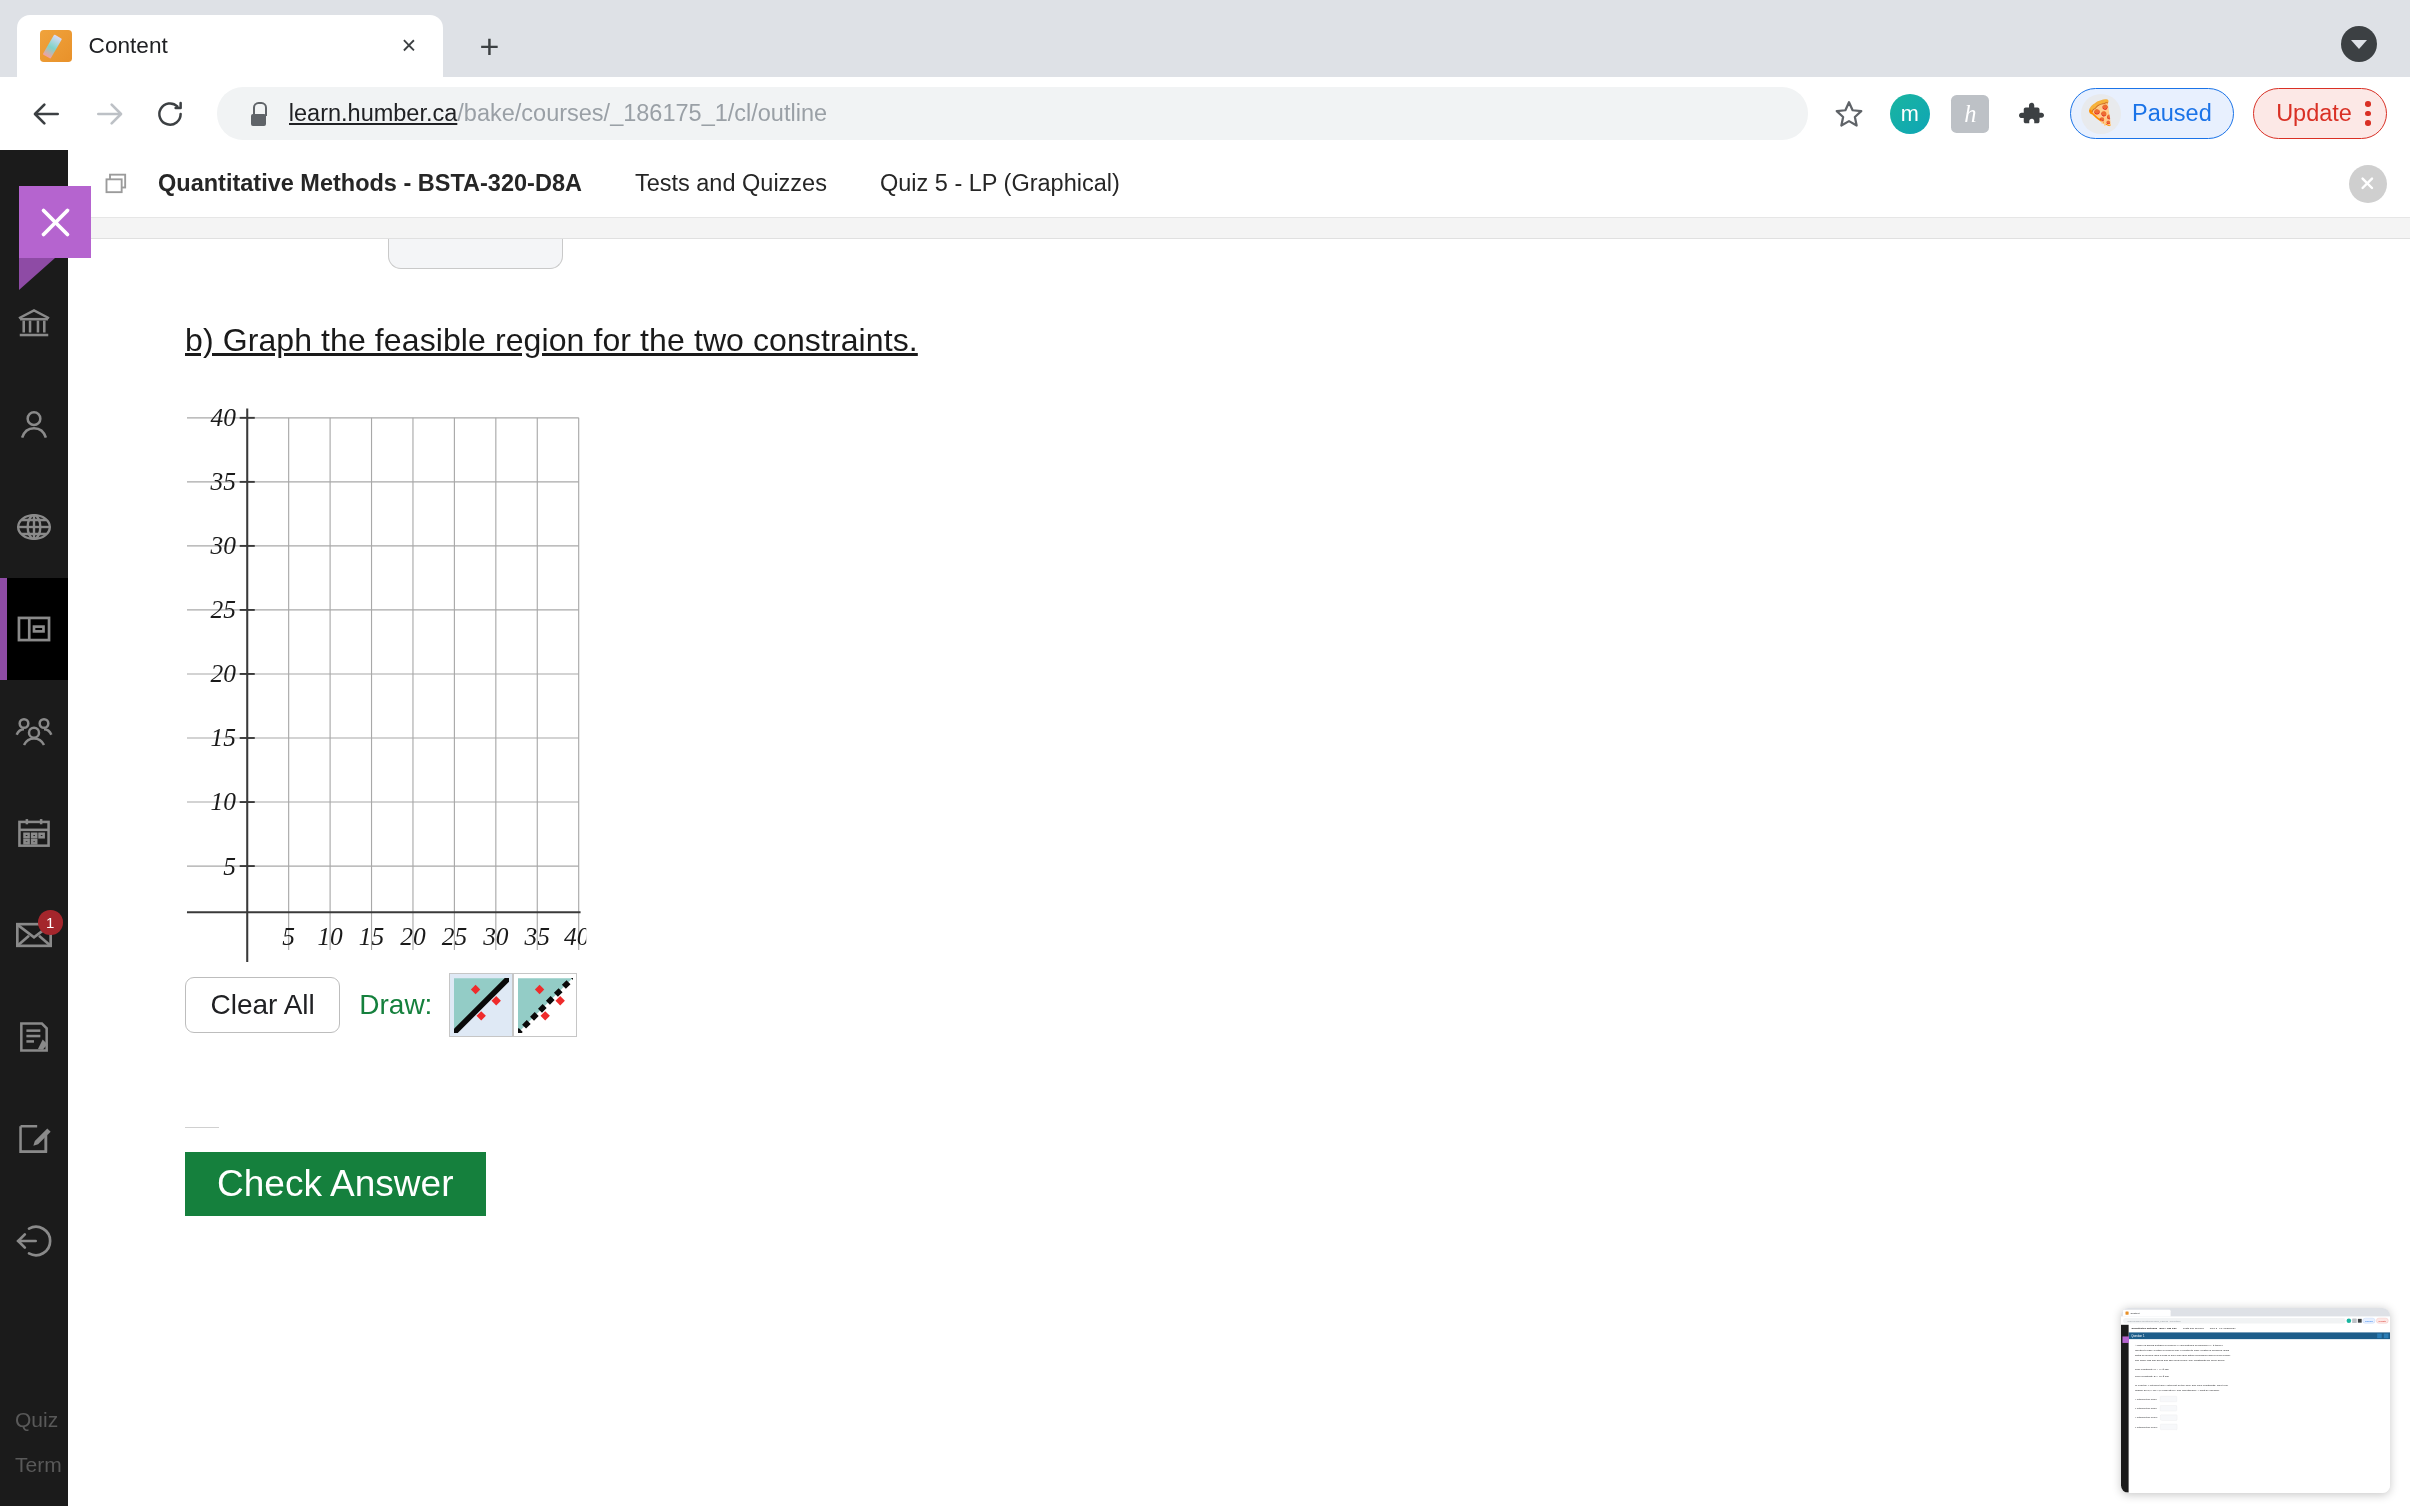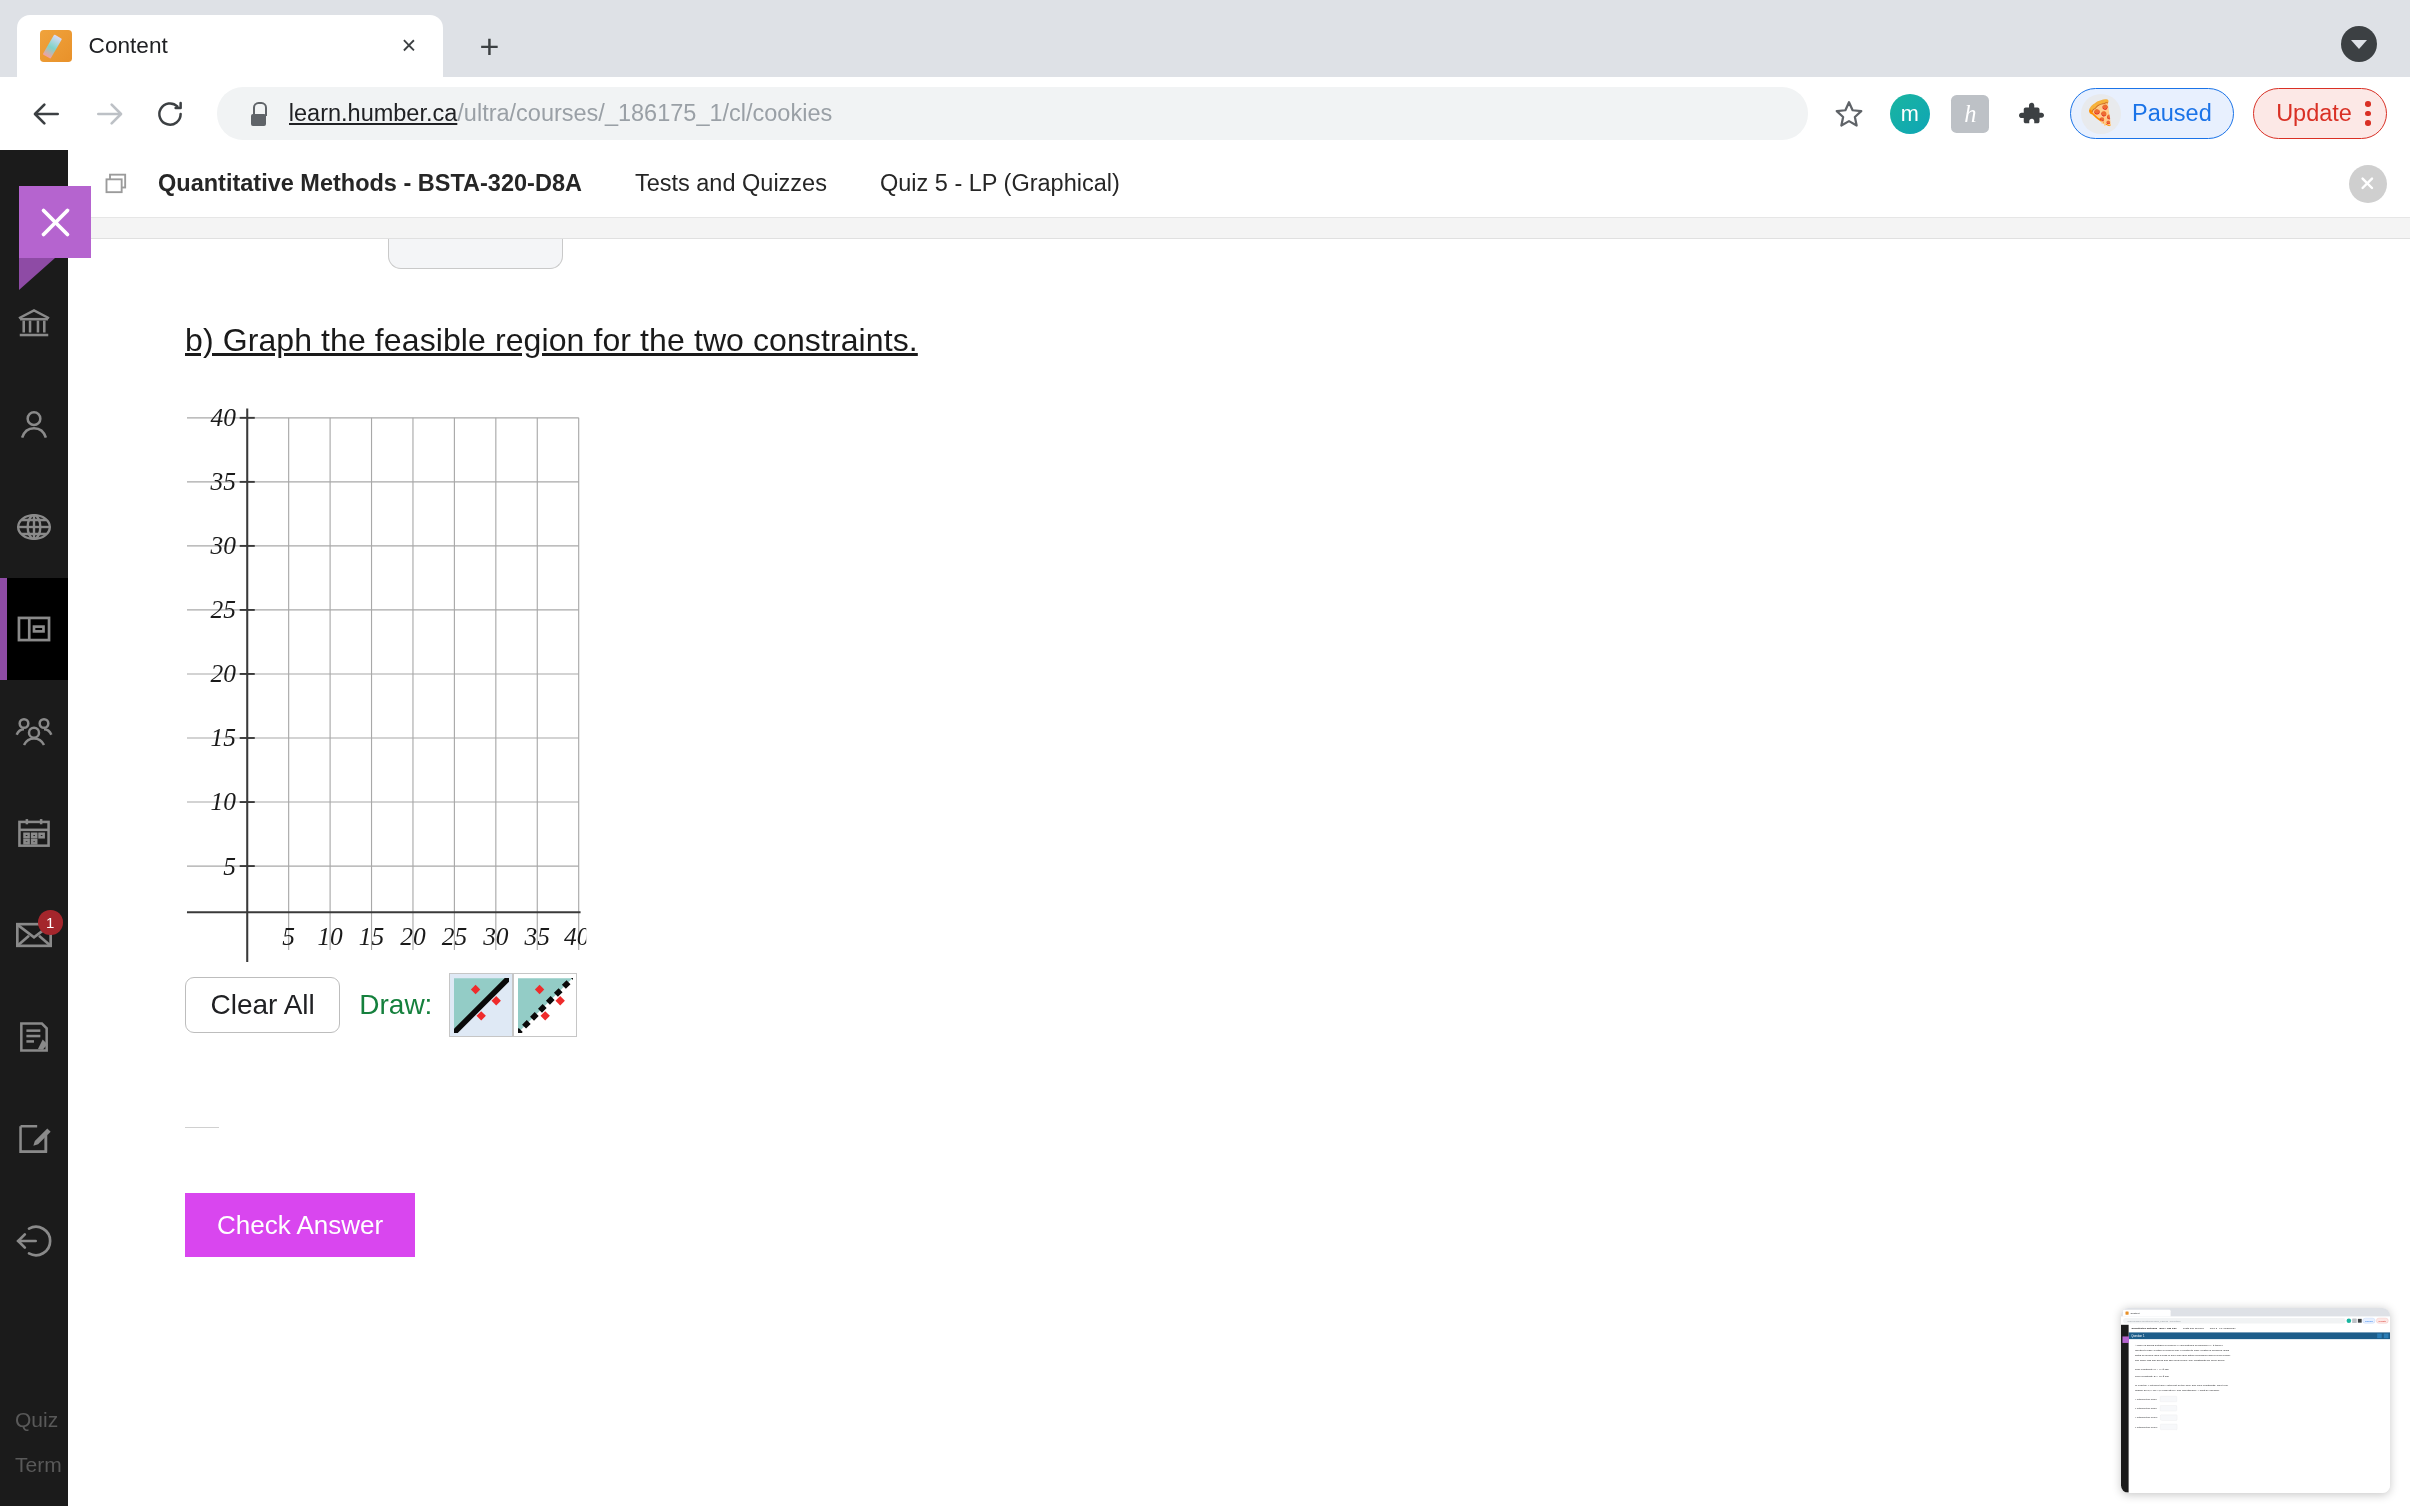--- a/index.html
+++ b/index.html
@@ -263,24 +263,24 @@
     padding: 3.8px;
   }
   .draw-btn.selected { background:#dfe9f5; }
   .draw-btn svg { display:block; }
 
   .hr-faint {
     margin-top: 90px; width: 34px; height:0.9px; background:#d0d0d0;
   }
 
   .check-btn {
-    margin-top: 65px;
+    margin-top: 24px;
     height: 64px; padding: 0 32px;
-    background: #d946ef; color:#fff;
-    font-size: 26px; border: none;
+    background: #15803d; color:#fff;
+    font-size: 37px; border: none;
     display:inline-flex; align-items:center;
     font-family: "Liberation Sans", sans-serif;
   }
 
   
   .pip {
     position:absolute; right: 21px; bottom: 13px;
     width: 269px; height: 185px;
     background:#fff; border-radius: 7.5px;
     box-shadow: 0 1.9px 9.4px rgba(0,0,0,0.22);
@@ -332,21 +332,21 @@
     </div>
     <div class="nav-btn">
       <svg width="30" height="30" viewBox="0 0 24 24" fill="none" stroke="currentColor" stroke-width="2" stroke-linecap="round" stroke-linejoin="round">
           <path d="M20.5 12a8.5 8.5 0 1 1-2.6-6.1"></path>
           <polyline points="20.5,3.2 20.5,7.2 16.5,7.2"></polyline>
         </svg>
     </div>
 
     <div class="omnibox">
       <span class="lock"></span>
-      <span class="url"><b>learn.humber.ca</b><span>/ultra/courses/_186175_1/cl/cookies</span></span>
+      <span class="url"><b>learn.humber.ca</b><span>/bake/courses/_186175_1/cl/outline</span></span>
     </div>
 
     <div class="tb-icons">
       <div class="tb-icon">
         <svg width="30" height="30" viewBox="0 0 24 24" fill="none" stroke="#5f6368" stroke-width="1.8" stroke-linejoin="round">
             <polygon points="12,2.6 14.9,9 21.8,9.7 16.7,14.4 18.1,21.2 12,17.7 5.9,21.2 7.3,14.4 2.2,9.7 9.1,9"></polygon>
           </svg>
       </div>
       <div class="tb-icon">
         <span class="avatar-m">m</span>

